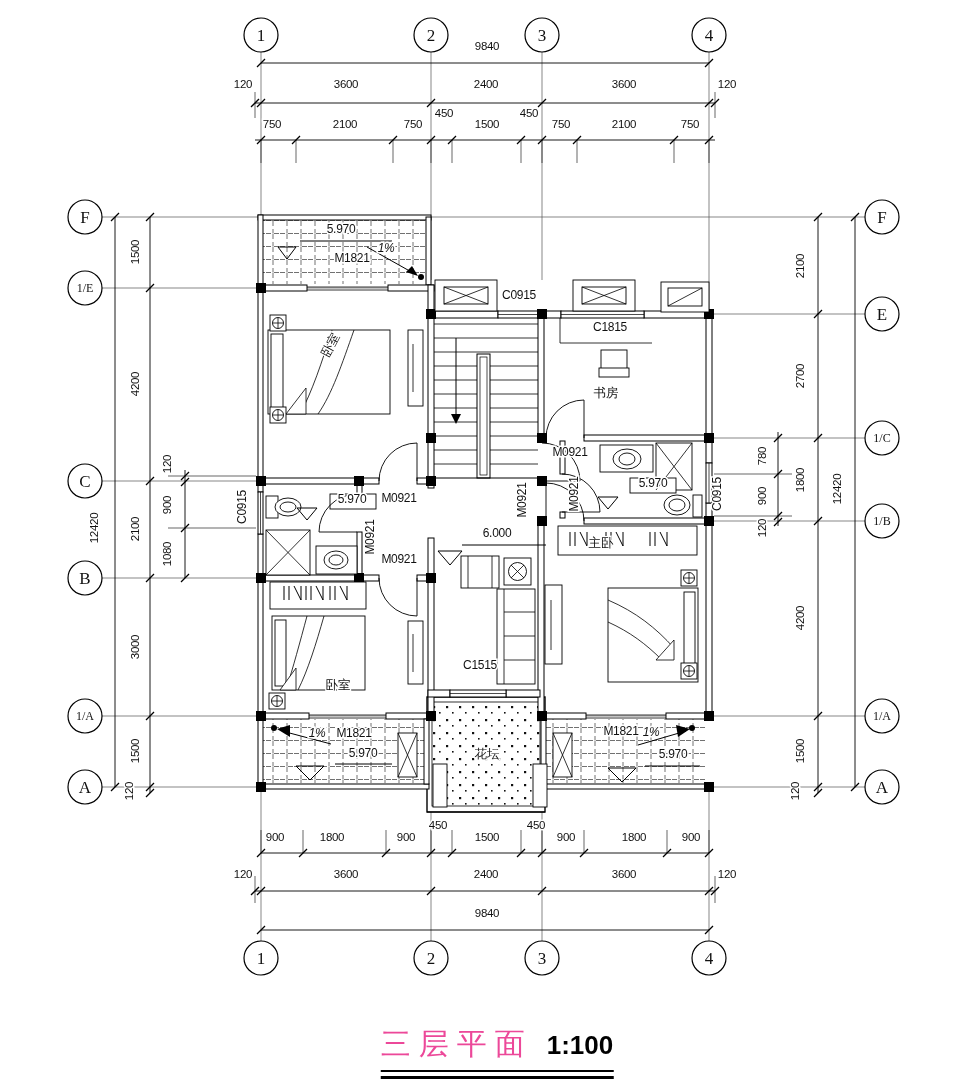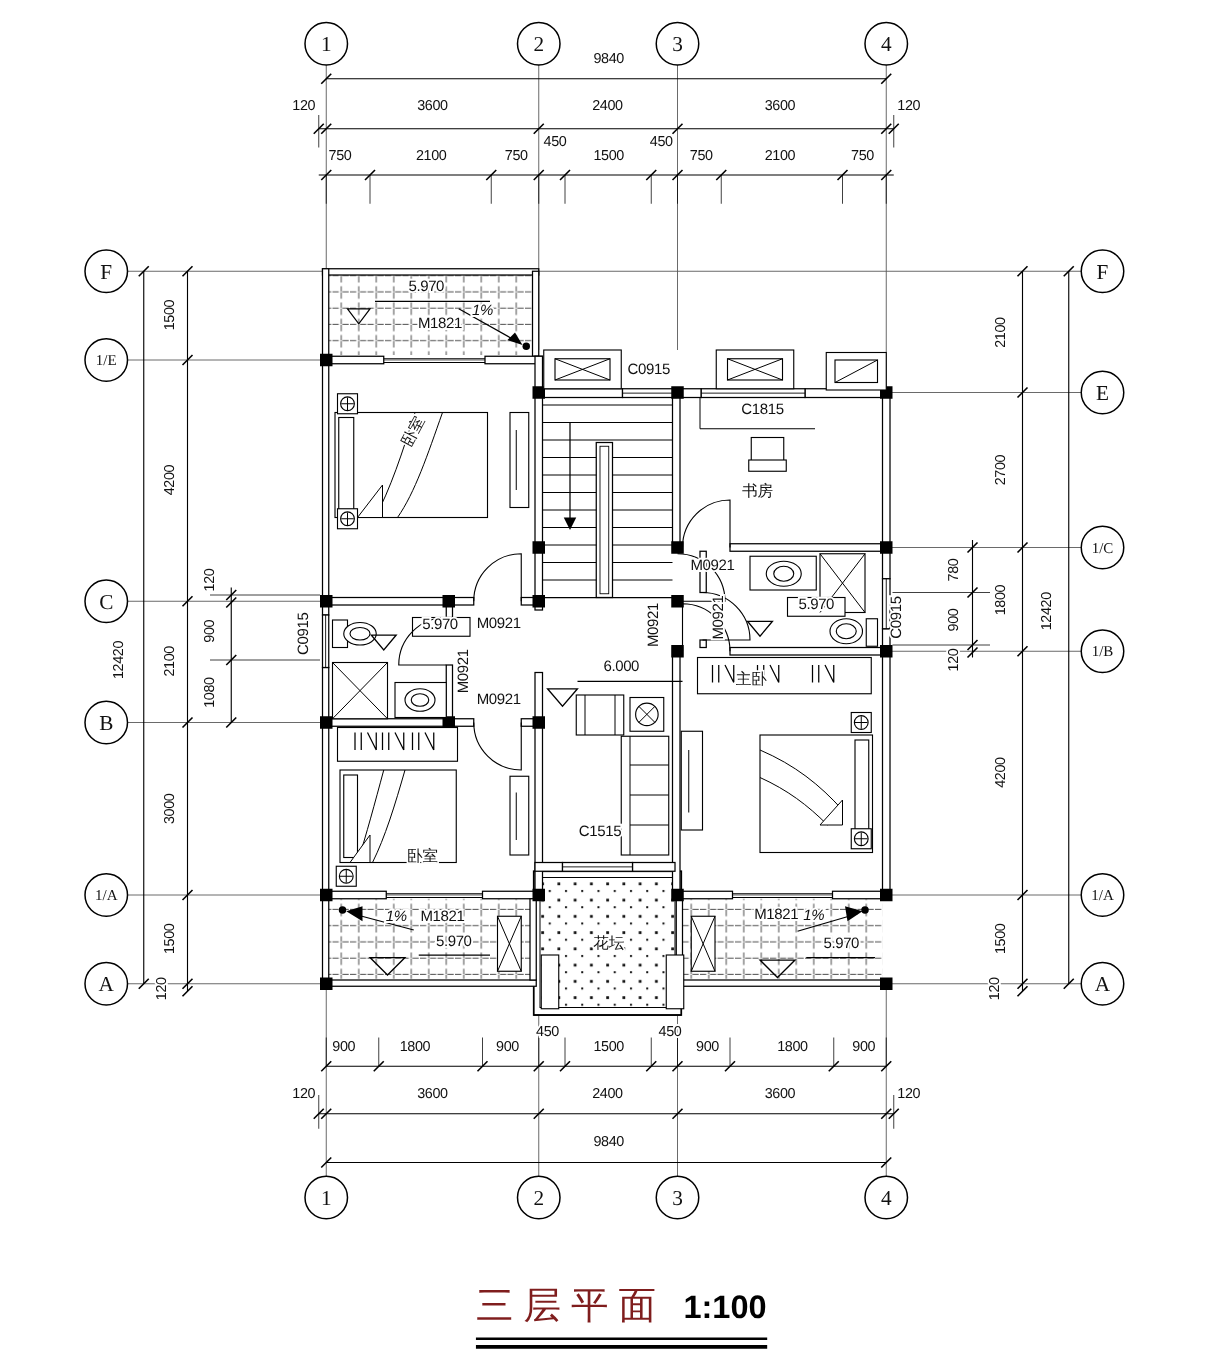--- a/index.html
+++ b/index.html
@@ -6,21 +6,21 @@
   #sheet{position:relative;width:966px;height:1090px;background:#fff;font-family:"Liberation Sans",sans-serif;overflow:hidden;}
   svg text{fill:#111;}
   .dim{font:11.5px "Liberation Sans",sans-serif;letter-spacing:-0.3px;text-anchor:middle;paint-order:stroke;stroke:#fff;stroke-width:3px;}
   .ann{font:12px "Liberation Sans",sans-serif;letter-spacing:-0.3px;text-anchor:middle;paint-order:stroke;stroke:#fff;stroke-width:3px;}
   .room{font:12.5px "Liberation Sans","DejaVu Sans",sans-serif;text-anchor:middle;paint-order:stroke;stroke:#fff;stroke-width:2.5px;}
   .ital{font-style:italic;}
   .bub{font:17px "Liberation Serif",serif;text-anchor:middle;}
   .bubS{font:12px "Liberation Serif",serif;text-anchor:middle;}
   .title-block{position:absolute;top:1024px;left:497px;transform:translateX(-50%);text-align:center;white-space:nowrap;}
   .title-row{display:flex;align-items:baseline;gap:14px;justify-content:center;}
-  .t1{font-size:30px;letter-spacing:8px;color:#7f1d1d;font-family:Liberation Mono, monospace;}
+  .t1{font-size:30px;letter-spacing:8px;color:#ec4899;font-family:Liberation Mono, monospace;}
   .t2{font-size:26px;font-weight:bold;color:#000;font-family:"Liberation Sans",sans-serif;}
   .underline{height:4px;border-top:2px solid #000;border-bottom:3px solid #000;margin-top:5px;}
 </style>
 </head>
 <body>
 
 <div id="sheet">
   <svg id="plan" width="966" height="1090" viewBox="0 0 966 1090">
     <defs>
       <pattern id="tile" width="14" height="13" patternUnits="userSpaceOnUse">

